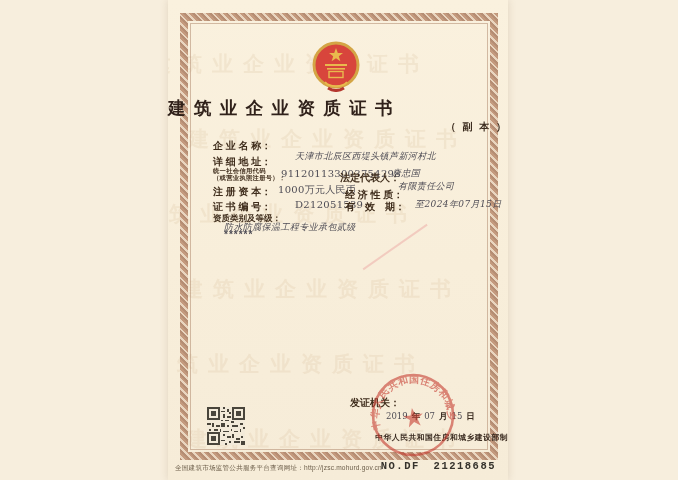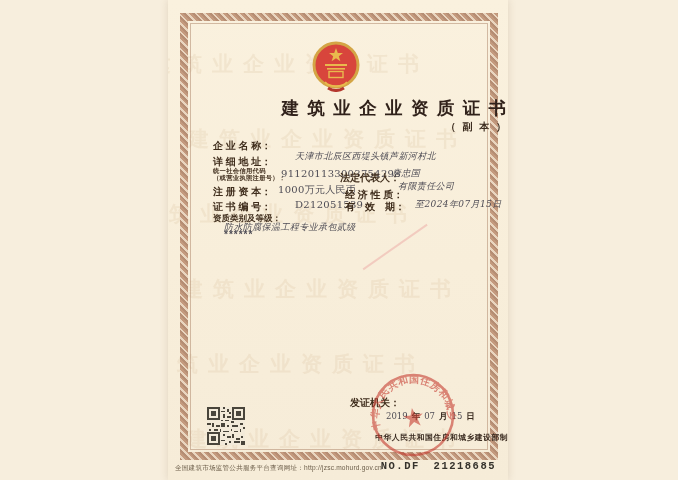--- a/index.html
+++ b/index.html
@@ -25,21 +25,21 @@
     pointer-events:none;
   }
   .watermark{position:absolute;inset:0;overflow:hidden;pointer-events:none;}
   .watermark span{
     position:absolute;white-space:nowrap;
     font-size:21px;letter-spacing:10px;font-weight:bold;
     color:rgba(193,158,105,.13);
   }
   .emblem{position:absolute;left:144px;top:40px;width:48px;height:52px;}
   .title{
-    position:absolute;left:0;top:96px;width:100%;text-align:right;
+    position:absolute;left:0;top:96px;width:100%;text-align:left;
     font-size:17.5px;font-weight:bold;color:#30211a;letter-spacing:2px;
     font-family:"Liberation Serif", serif;
   }
   .subtitle{
     position:absolute;left:0;top:120px;width:100%;text-align:right;
     font-size:10px;font-weight:bold;color:#3a2a1d;letter-spacing:2px;
   }
   .lbl{
     position:absolute;font-size:10px;font-weight:bold;color:#3f2d1c;white-space:nowrap;
   }

